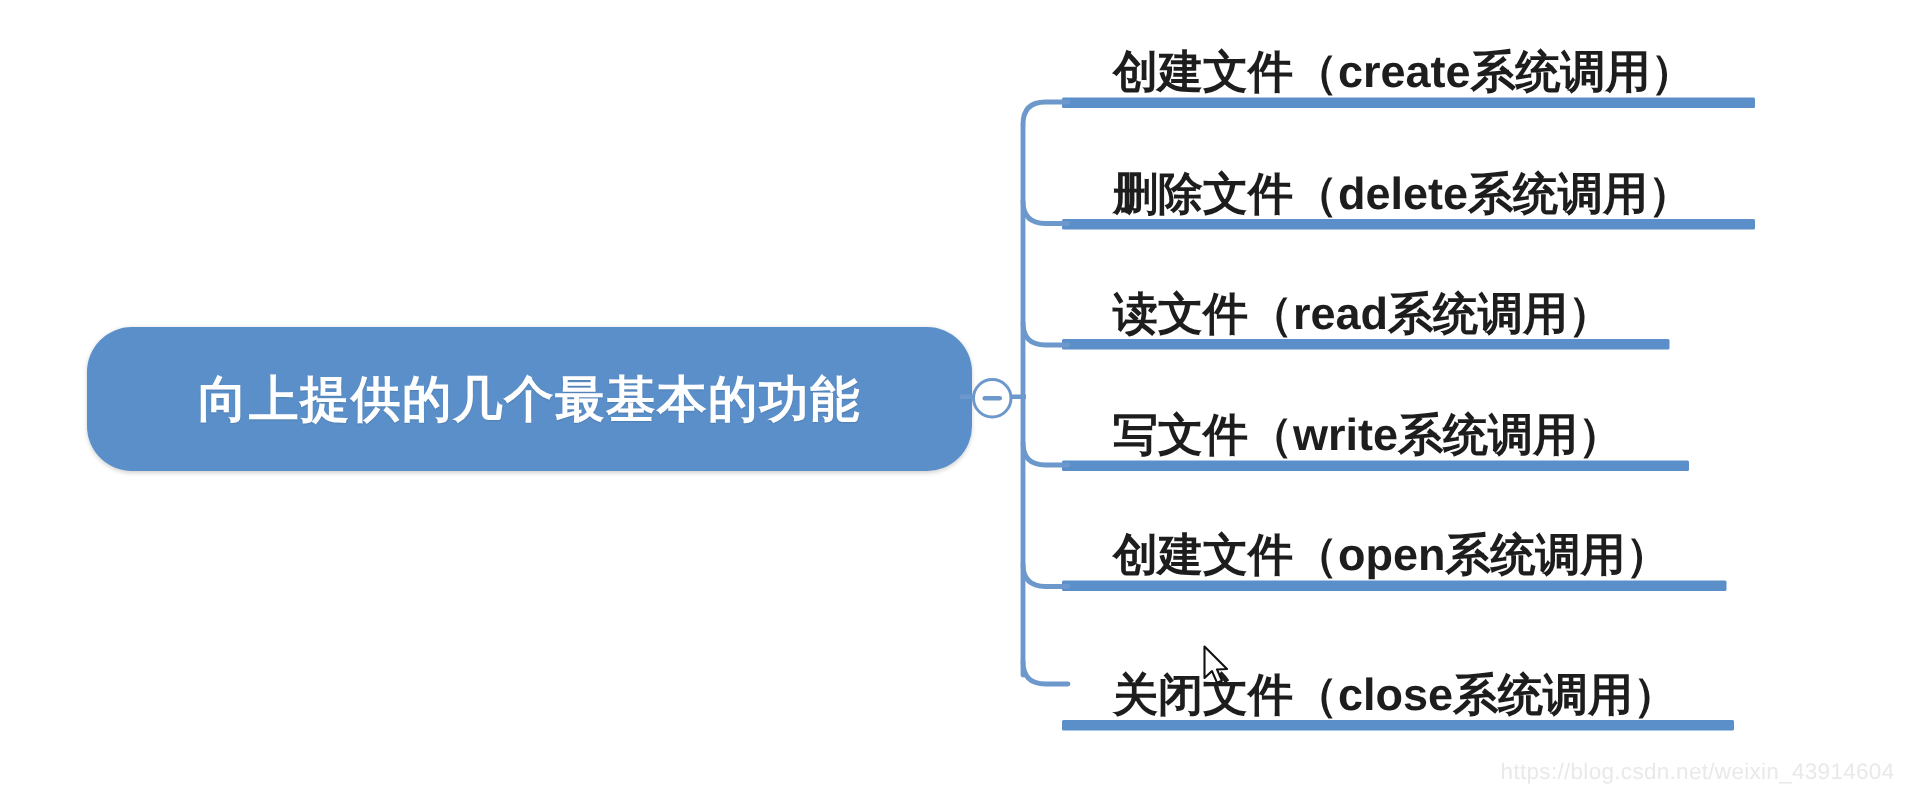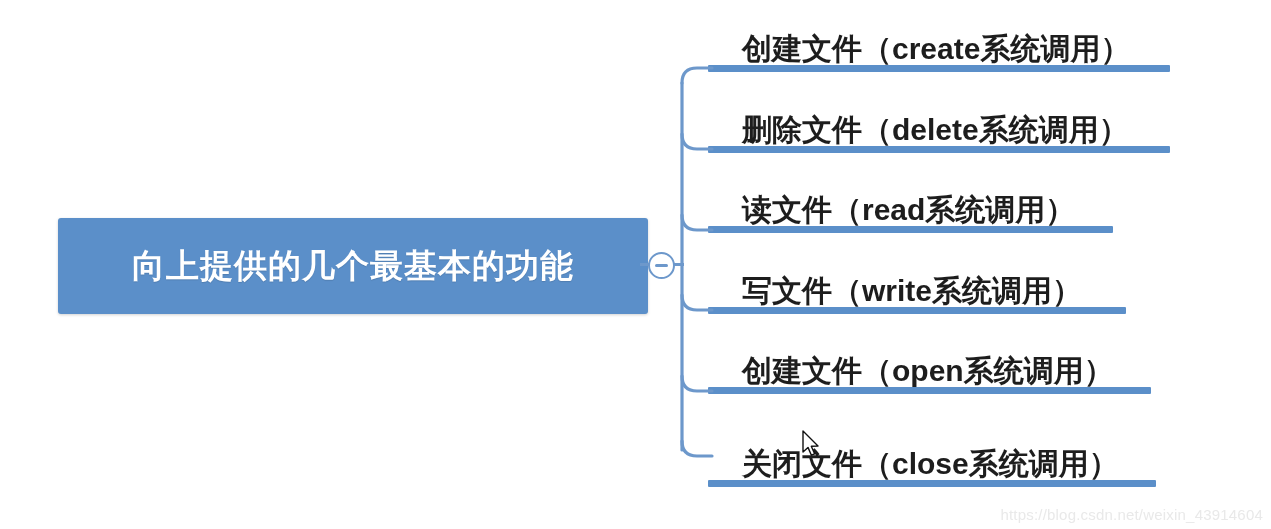--- a/index.html
+++ b/index.html
@@ -19,21 +19,21 @@
   }
 
   
   .root-node {
     position: absolute;
     left: 58px;
     top: 218px;
     width: 590px;
     height: 96px;
     background: #5b8fc9;
-    border-radius: 3px;
+    border-radius: 30px;
     box-shadow: 0 1px 3px rgba(0,0,0,0.18);
     display: flex;
     align-items: center;
     justify-content: center;
     box-sizing: border-box;
     padding: 0 18px;
   }
   .root-label {
     color: #ffffff;
     font-size: 33px;

